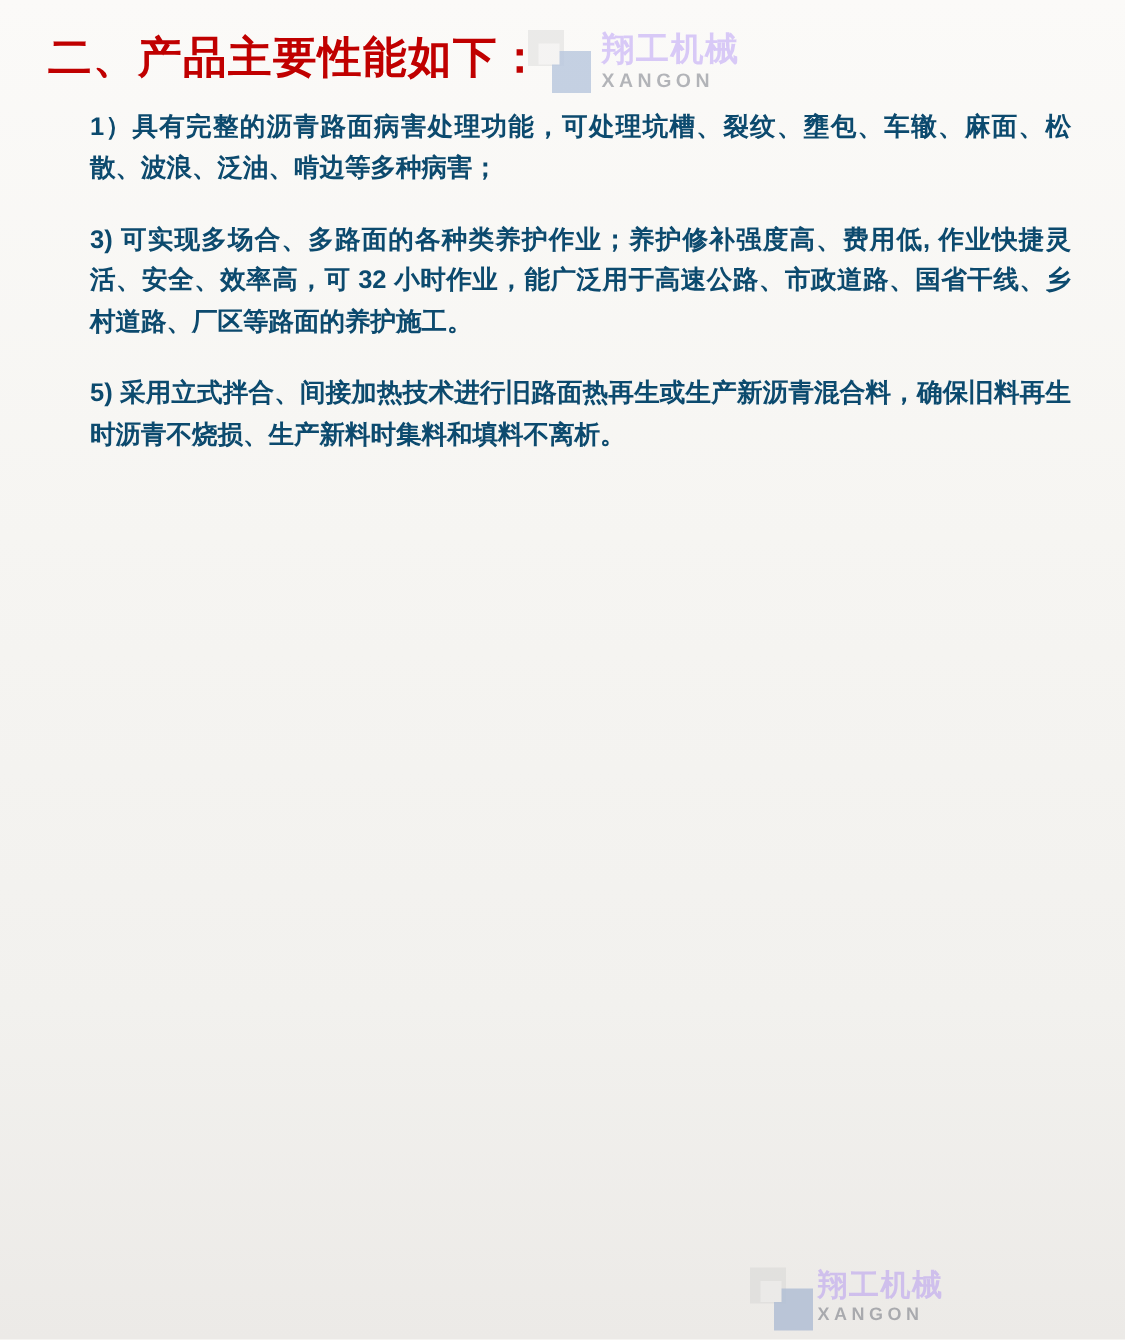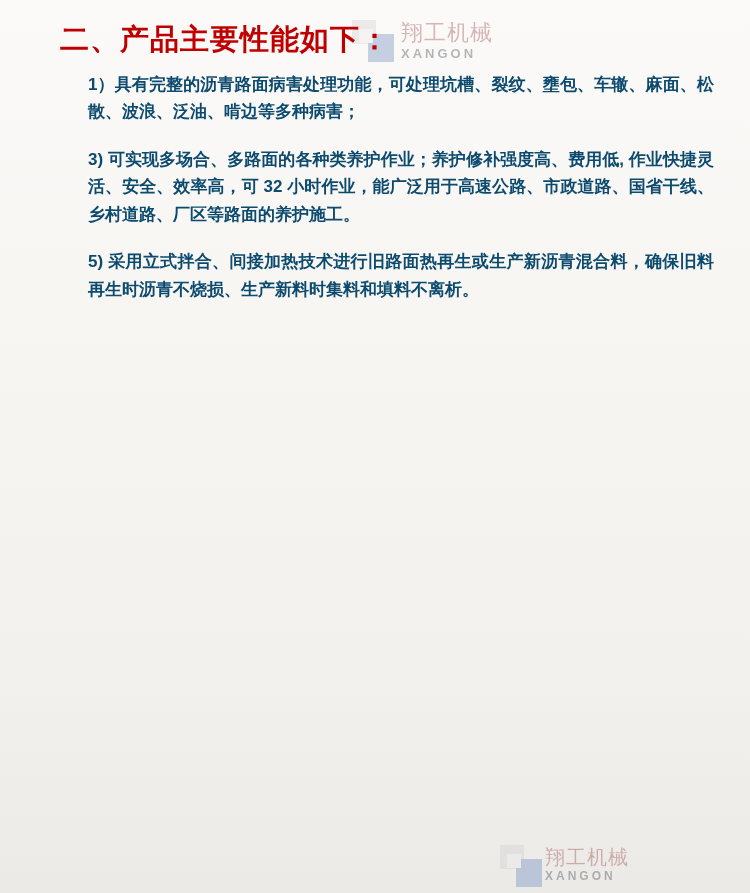--- a/index.html
+++ b/index.html
@@ -27,21 +27,20 @@
     content: "";
     position: absolute;
     left: 0; top: 0; right: 0; bottom: 0;
     background: linear-gradient(180deg, #fbfaf8 0%, #f6f5f2 40%, #f2f1ee 75%, #eceae7 100%);
     pointer-events: none;
     z-index: 0;
   }
   .content {
     position: relative;
     z-index: 2;
-    margin-left: 28px;
   }
   .heading {
     color: #c00000;
     font-size: 29px;
     font-weight: bold;
     letter-spacing: 1px;
     line-height: 1.2;
     margin: 0 0 14px 0;
     padding-left: 2px;
   }
@@ -101,22 +100,22 @@
   .wm-mark .s3 {
     left: 7px; top: 9px;
     width: 14px; height: 14px;
     background: #e8e8e8;
   }
   .wm-text {
     line-height: 1;
   }
   .wm-cn {
     font-size: 22px;
-    font-weight: normal;
-    color: #7f1d1d;
+    font-weight: bold;
+    color: #8b5cf6;
     letter-spacing: 1px;
     display: block;
   }
   .wm-en {
     font-size: 13px;
     font-weight: bold;
     color: #0f172a;
     letter-spacing: 3px;
     display: block;
     margin-top: 3px;

